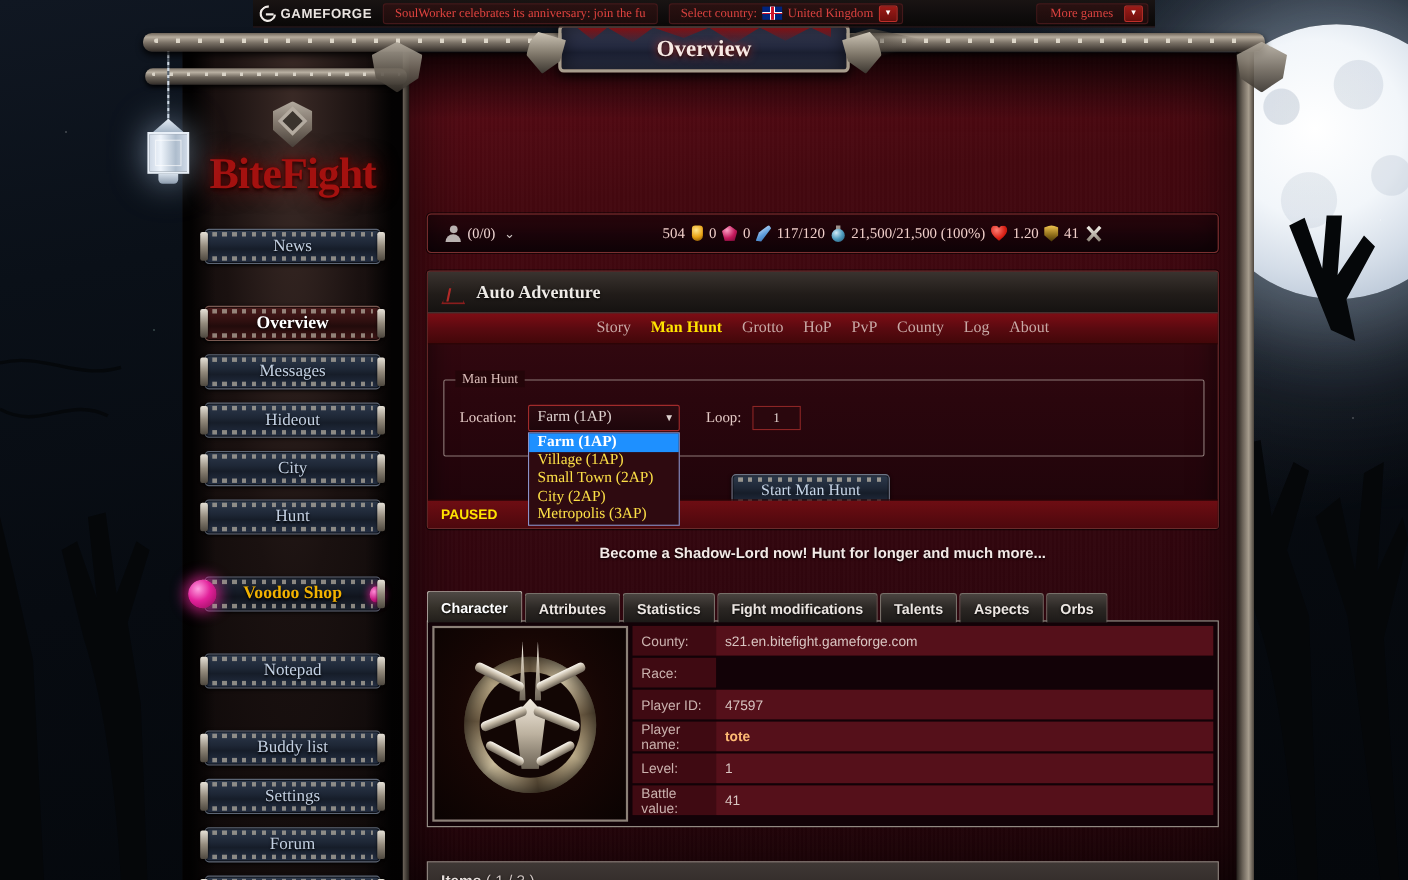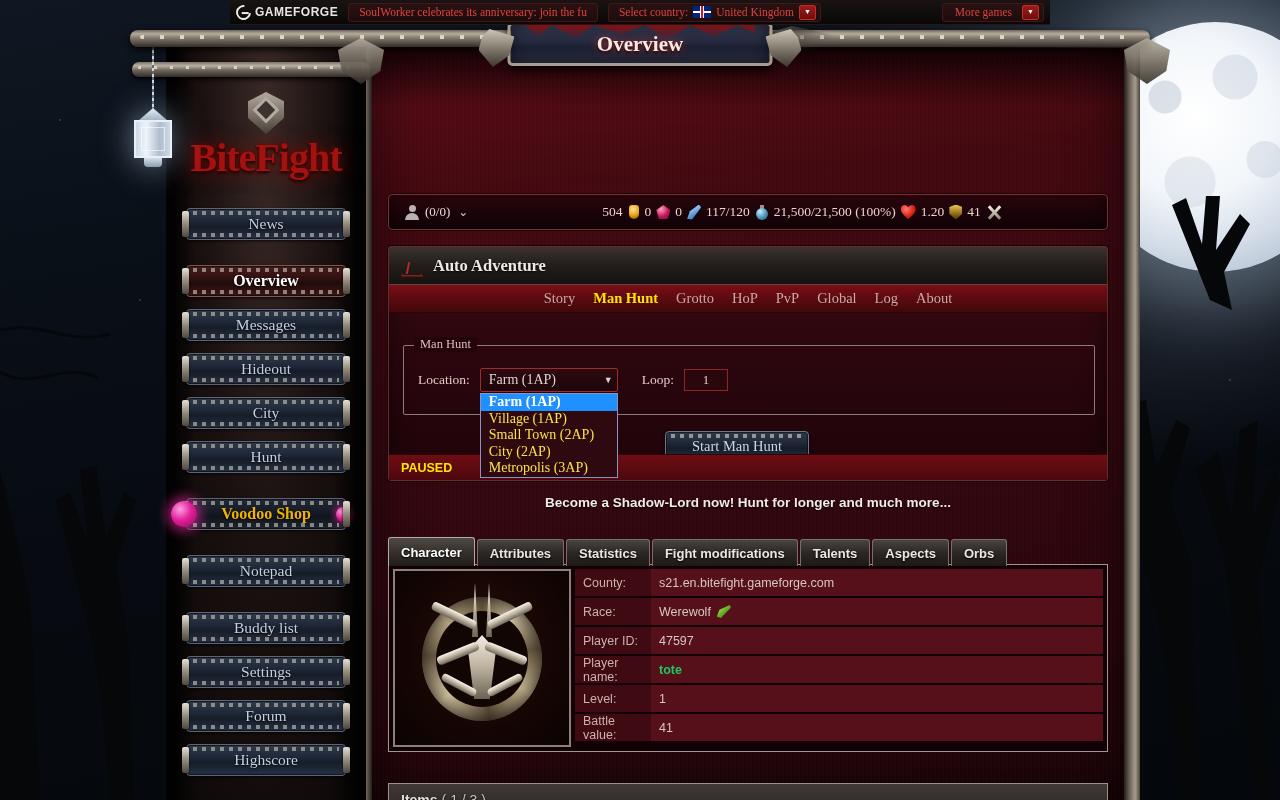--- a/index.html
+++ b/index.html
@@ -153,21 +153,21 @@
   .mi::before{left:-5px;} .mi::after{right:-5px;}
   .mi .deco{position:absolute;left:6px;right:6px;top:2px;height:4px;
     background:repeating-linear-gradient(90deg,#b9b2a4 0 4px,transparent 4px 9px);opacity:.7;}
   .mi .deco2{position:absolute;left:6px;right:6px;bottom:2px;height:4px;
     background:repeating-linear-gradient(90deg,#b9b2a4 0 4px,transparent 4px 9px);opacity:.7;}
   .mi.active {
     background: linear-gradient(#4a1b1b 0%, #2e0f0f 45%, #220b0b 58%, #401616 100%);
     color:#ffffff; font-weight:bold; font-size:16px;
     border-color:#7a5a52;
   }
-  .mi.gap { margin-bottom: 25px; }
+  .mi.gap { margin-bottom: 38px; }
   .mi.voodoo {
     color:#f2b200; font-weight:bold; font-size:16px;
     background: linear-gradient(#222a38 0%, #141a25 45%, #10141d 58%, #1d2532 100%);
   }
   .voodoo-gem {
     position:absolute; left:-16px; top:2px; width:26px; height:26px; border-radius:50%;
     background: radial-gradient(circle at 35% 32%, #ff9fe0, #e2219a 45%, #8c0a56 100%);
     box-shadow: 0 0 12px 4px rgba(235,40,160,.65);
   }
   .voodoo-gem2 {
@@ -420,21 +420,21 @@
   .ikey {
     width:76px; flex:0 0 76px; background:#3f0a12; display:flex; align-items:center;
     padding-left:8px; color:#cbb2ae; font-size:12.5px;
     font-family:"Liberation Sans",sans-serif;
   }
   .ival {
     flex:1; background:#55101a; display:flex; align-items:center; gap:6px;
     padding-left:8px; color:#d8c4c1; font-size:12.5px;
     font-family:"Liberation Sans",sans-serif;
   }
-  .ival.bold { color:#22c55e; font-weight:bold; }
+  .ival.bold { color:#fdba74; font-weight:bold; }
   .race-icon { width:14px; height:13px; display:inline-block;
     background: linear-gradient(135deg, #c8f07a, #5fa81e 55%, #2e5c0c);
     clip-path: polygon(92% 0, 100% 22%, 28% 100%, 0 88%, 18% 36%); }
 
   
   .items-panel {
     position:absolute; left:22px; top:735px; width:720px; height:65px;
     border:1px solid #9a918a;
     background: linear-gradient(#3f3835, #2a2422 55%, #1e1917);
   }
@@ -590,21 +590,21 @@
       <div class="aa-head">
         <span class="aa-logo"></span>
         <span class="aa-title">Auto Adventure</span>
       </div>
       <div class="aa-nav" id="aa-nav">
           <a class="">Story</a>
           <a class="sel">Man Hunt</a>
           <a class="">Grotto</a>
           <a class="">HoP</a>
           <a class="">PvP</a>
-          <a class="">Global</a>
+          <a class="">County</a>
           <a class="">Log</a>
           <a class="">About</a>
         </div>
 
       <div class="fieldset">
         <span class="fs-legend">Man Hunt</span>
         <div class="fs-row">
           <span class="lbl">Location:</span>
           <div class="select-box">
             <span>Farm (1AP)</span>
@@ -660,24 +660,20 @@
       </div>
       <div class="info-table" id="info-table">
           <div class="irow">
             <div class="ikey">County:</div>
             <div class="ival">
               <span>s21.en.bitefight.gameforge.com</span>
             </div>
           </div>
           <div class="irow">
             <div class="ikey">Race:</div>
-            <div class="ival">
-              <span>Werewolf</span>
-              <span class="race-icon"></span>
-            </div>
           </div>
           <div class="irow">
             <div class="ikey">Player ID:</div>
             <div class="ival">
               <span>47597</span>
             </div>
           </div>
           <div class="irow">
             <div class="ikey">Player name:</div>
             <div class="ival bold">

